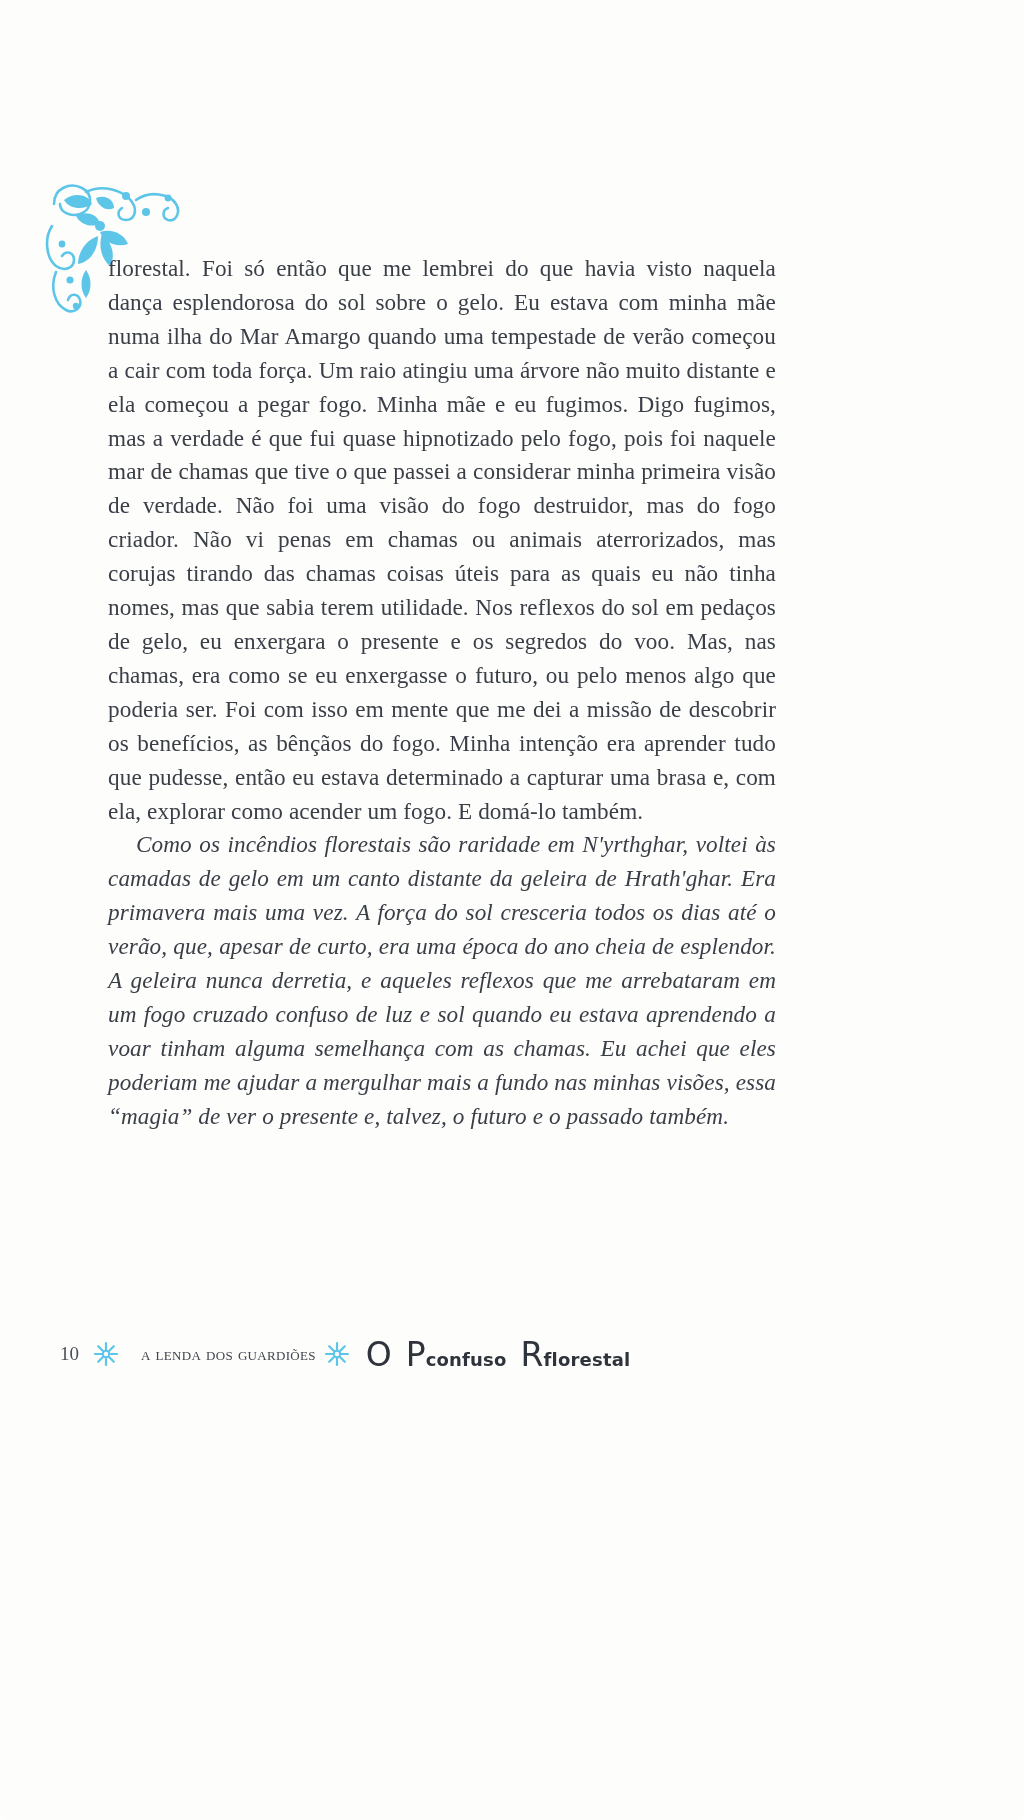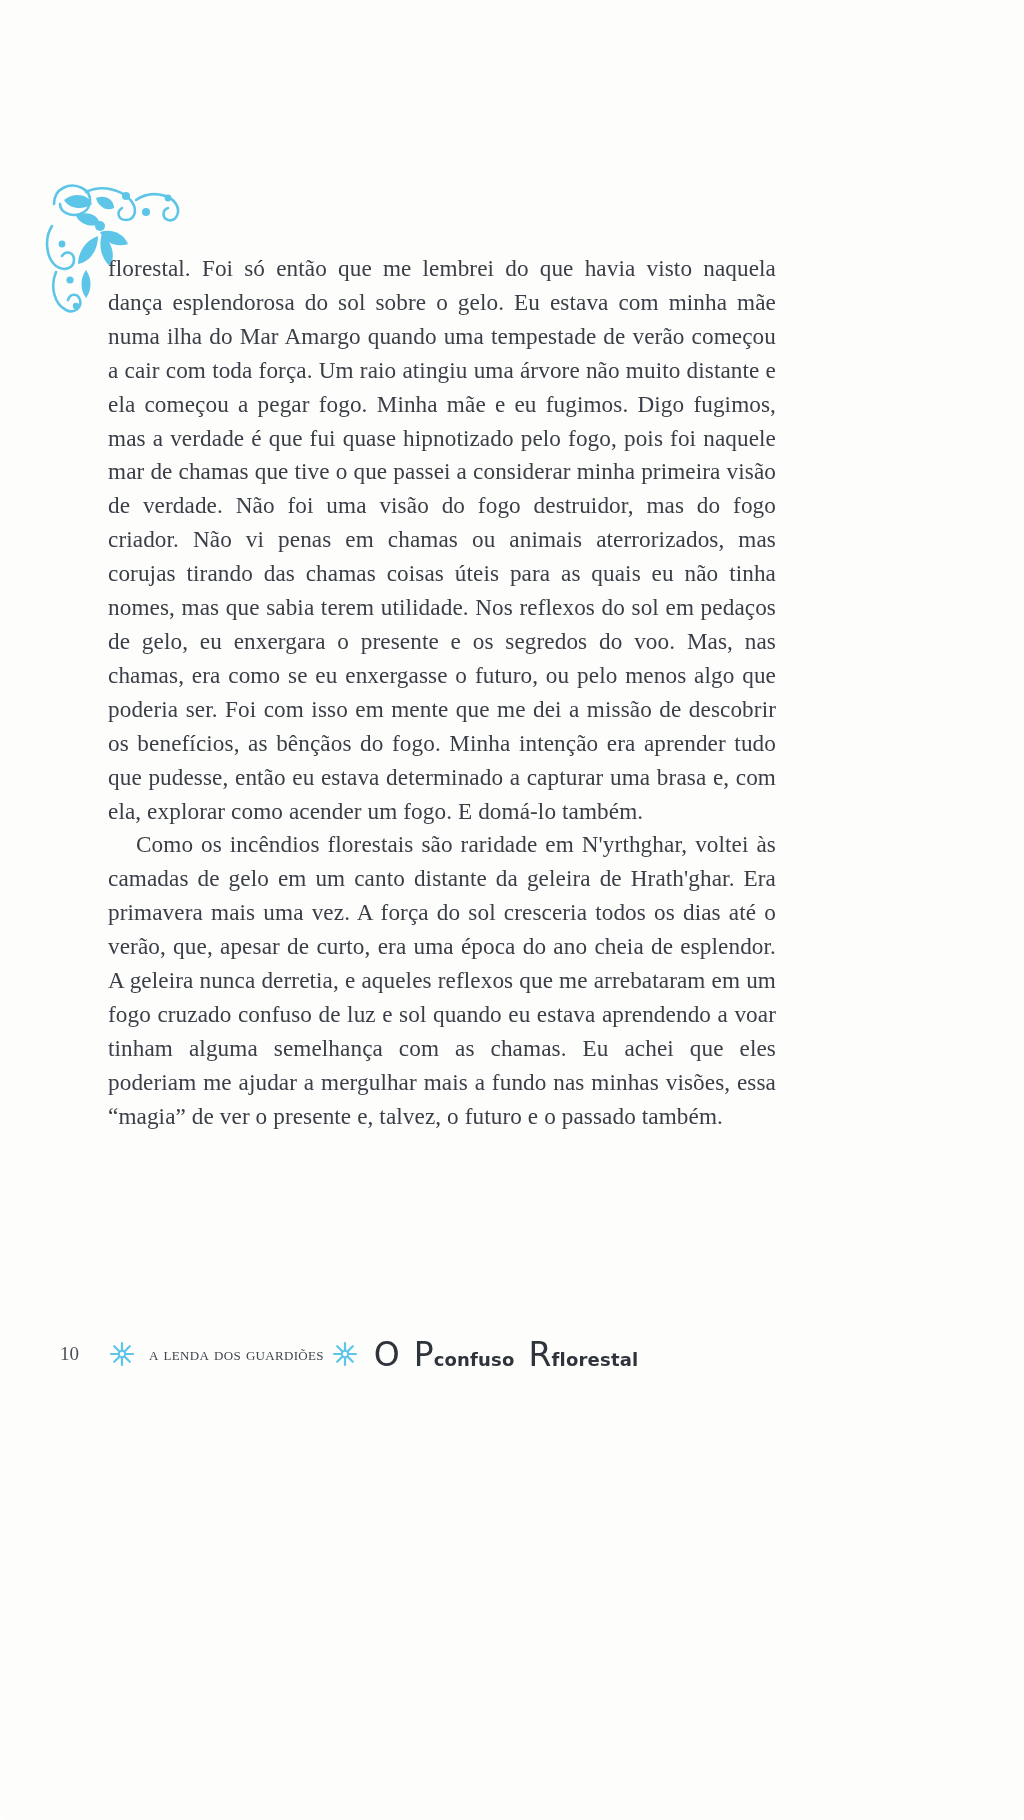--- a/index.html
+++ b/index.html
@@ -39,53 +39,54 @@
     text-align: justify;
     text-justify: inter-word;
     font-size: 23.2px;
     line-height: 33.9px;
     color: #3a3e47;
     letter-spacing: 0.1px;
     -webkit-font-smoothing: antialiased;
   }
   .para.indent {
     text-indent: 28px;
+    font-style: italic;
   }
 
   
   .footer {
     position: absolute;
     left: 60px;
     top: 1332px;
     width: 904px;
     height: 44px;
     display: flex;
     align-items: center;
     gap: 0;
   }
   .folio {
     font-size: 19px;
     color: #4a4e57;
     font-family: "Liberation Serif", "DejaVu Serif", serif;
-    margin-right: 28px;
+    margin-right: 12px;
   }
   .flake {
     flex: 0 0 auto;
     width: 30px;
     height: 30px;
     display: block;
   }
   .booktitle {
     font-size: 18.5px;
     color: #3f434c;
     font-variant: small-caps;
     text-transform: lowercase;
     letter-spacing: 0.3px;
     white-space: nowrap;
-    margin: 0 6px 0 12px;
+    margin: 0 6px 0 20px;
     font-family: "Liberation Serif", "DejaVu Serif", serif;
   }
   .chaptertitle {
     margin-left: 14px;
     white-space: nowrap;
     color: #2f333b;
     font-family: "DejaVu Sans", sans-serif;
     font-weight: bold;
     font-size: 19px;
     letter-spacing: 0.2px;

